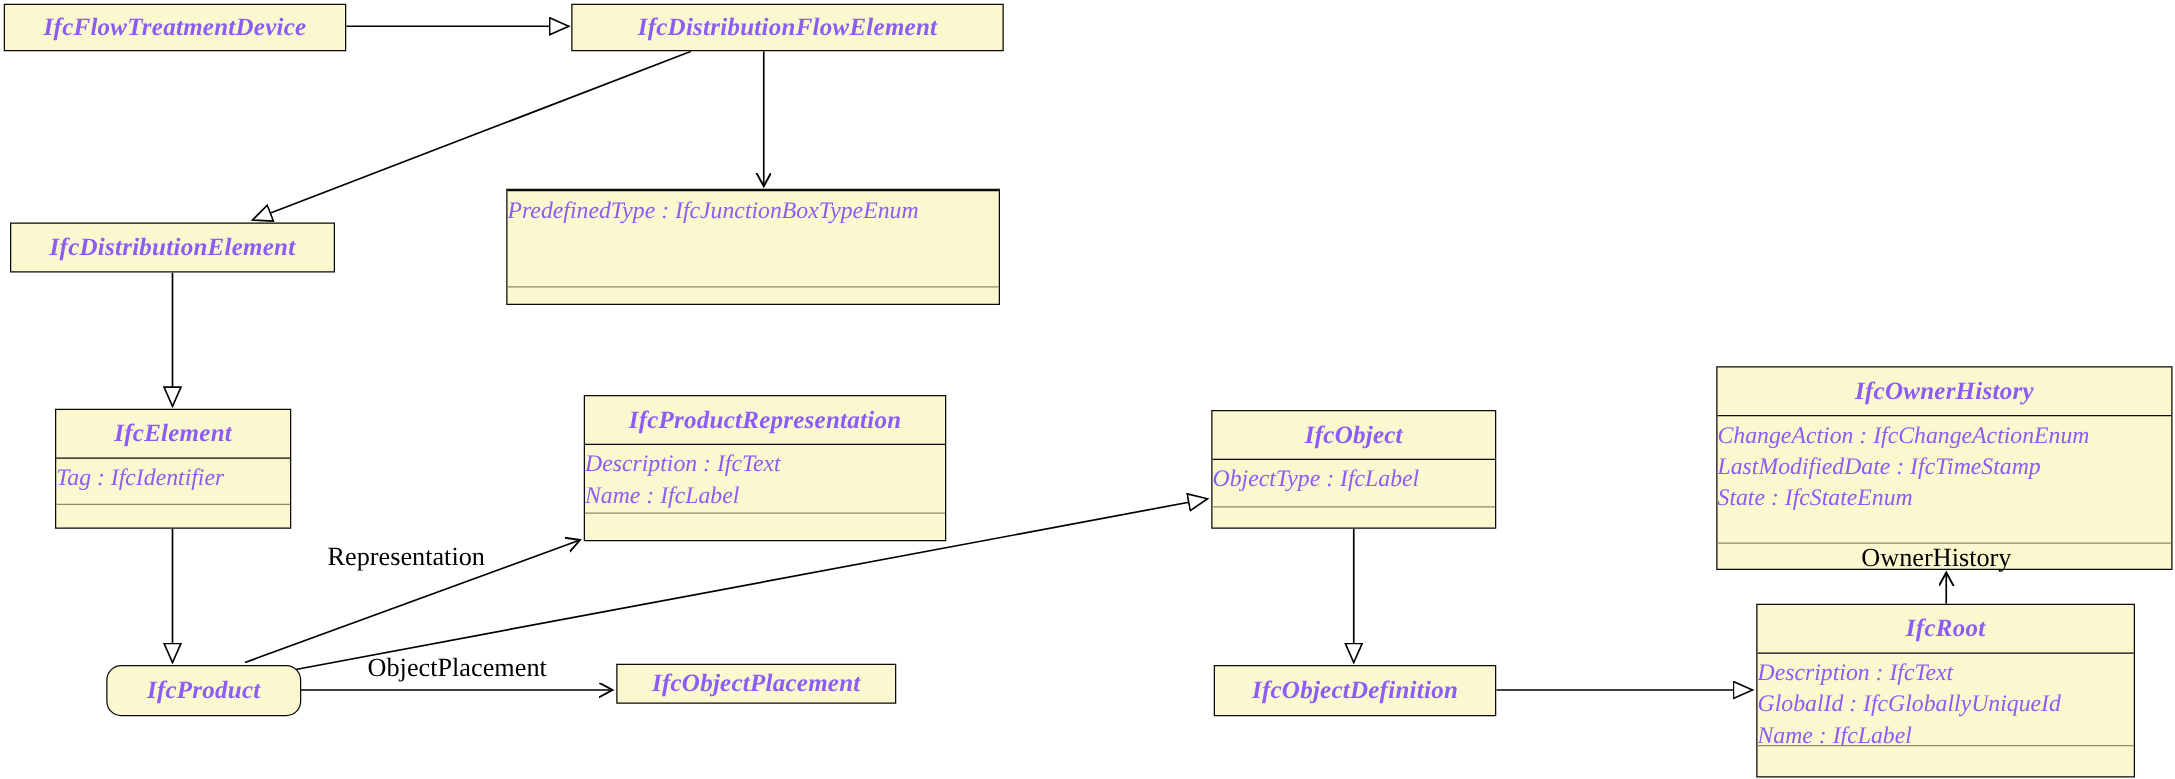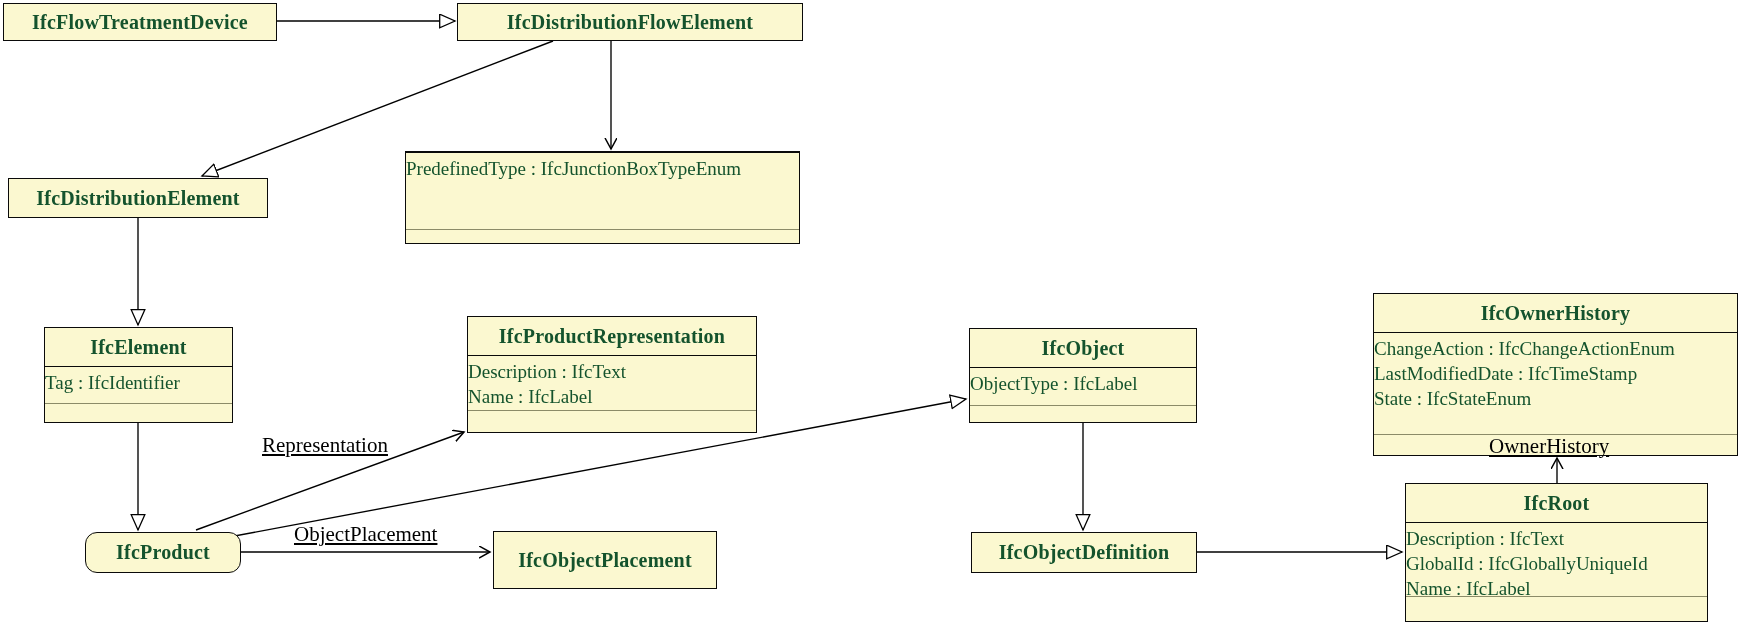--- a/index.html
+++ b/index.html
@@ -7,21 +7,21 @@
     position:relative;
     width:1740px;height:623px;
     background:#ffffff;
     font-family:"Liberation Serif","DejaVu Serif",serif;
     overflow:hidden;
   }
   svg.edges{position:absolute;left:0;top:0;z-index:1;}
   .node{
     position:absolute;z-index:2;box-sizing:border-box;
     background:#FBF8D0;border:1.5px solid #0a0a0a;
-    display:flex;flex-direction:column;color:#14532d;
+    display:flex;flex-direction:column;color:#8b5cf6;font-style:italic;
   }
   .node .title{
     font-weight:bold;font-size:20px;letter-spacing:0.2px;
     display:flex;align-items:center;justify-content:center;
     flex:0 0 auto;height:38px;
   }
   .node.single .title{height:auto;flex:1;}
   .node .attrs{
     border-top:1.3px solid #0a0a0a;flex:1 1 auto;
     font-size:19px;line-height:25px;padding:3px 14px 0 0;
@@ -37,26 +37,26 @@
   #n-ide{left:8px;top:178px;width:260px;height:40px;}
   #n-ie{left:44px;top:327px;width:189px;height:96px;}
   #n-ie .empty-compartment{height:18px;}
   #n-ipr{left:467px;top:316px;width:290px;height:117px;}
   #n-ipr .empty-compartment{height:21px;}
   #n-io{left:969px;top:328px;width:228px;height:95px;}
   #n-io .empty-compartment{height:16px;}
   #n-ioh{left:1373px;top:293px;width:365px;height:163px;}
   #n-ioh .empty-compartment{height:20px;}
   #n-ip{left:85px;top:532px;width:156px;height:41px;border-radius:12px;}
-  #n-iop{left:493px;top:531px;width:224px;height:58px;}
+  #n-iop{left:493px;top:531px;width:224px;height:32px;}
   #n-iod{left:971px;top:532px;width:226px;height:41px;}
   #n-iroot{left:1405px;top:483px;width:303px;height:139px;}
   #n-iroot .empty-compartment{height:24px;}
   .edge-label{
-    position:absolute;z-index:5;font-size:21px;color:#000;white-space:nowrap;text-decoration:underline;
+    position:absolute;z-index:5;font-size:21px;color:#000;white-space:nowrap;
   }
   #lbl-representation{left:262px;top:433px;}
   #lbl-objectplacement{left:294px;top:522px;}
   #lbl-ownerhistory{left:1489px;top:434px;}
 </style>
 </head>
 <body>
 
 <div class="stage">
 

